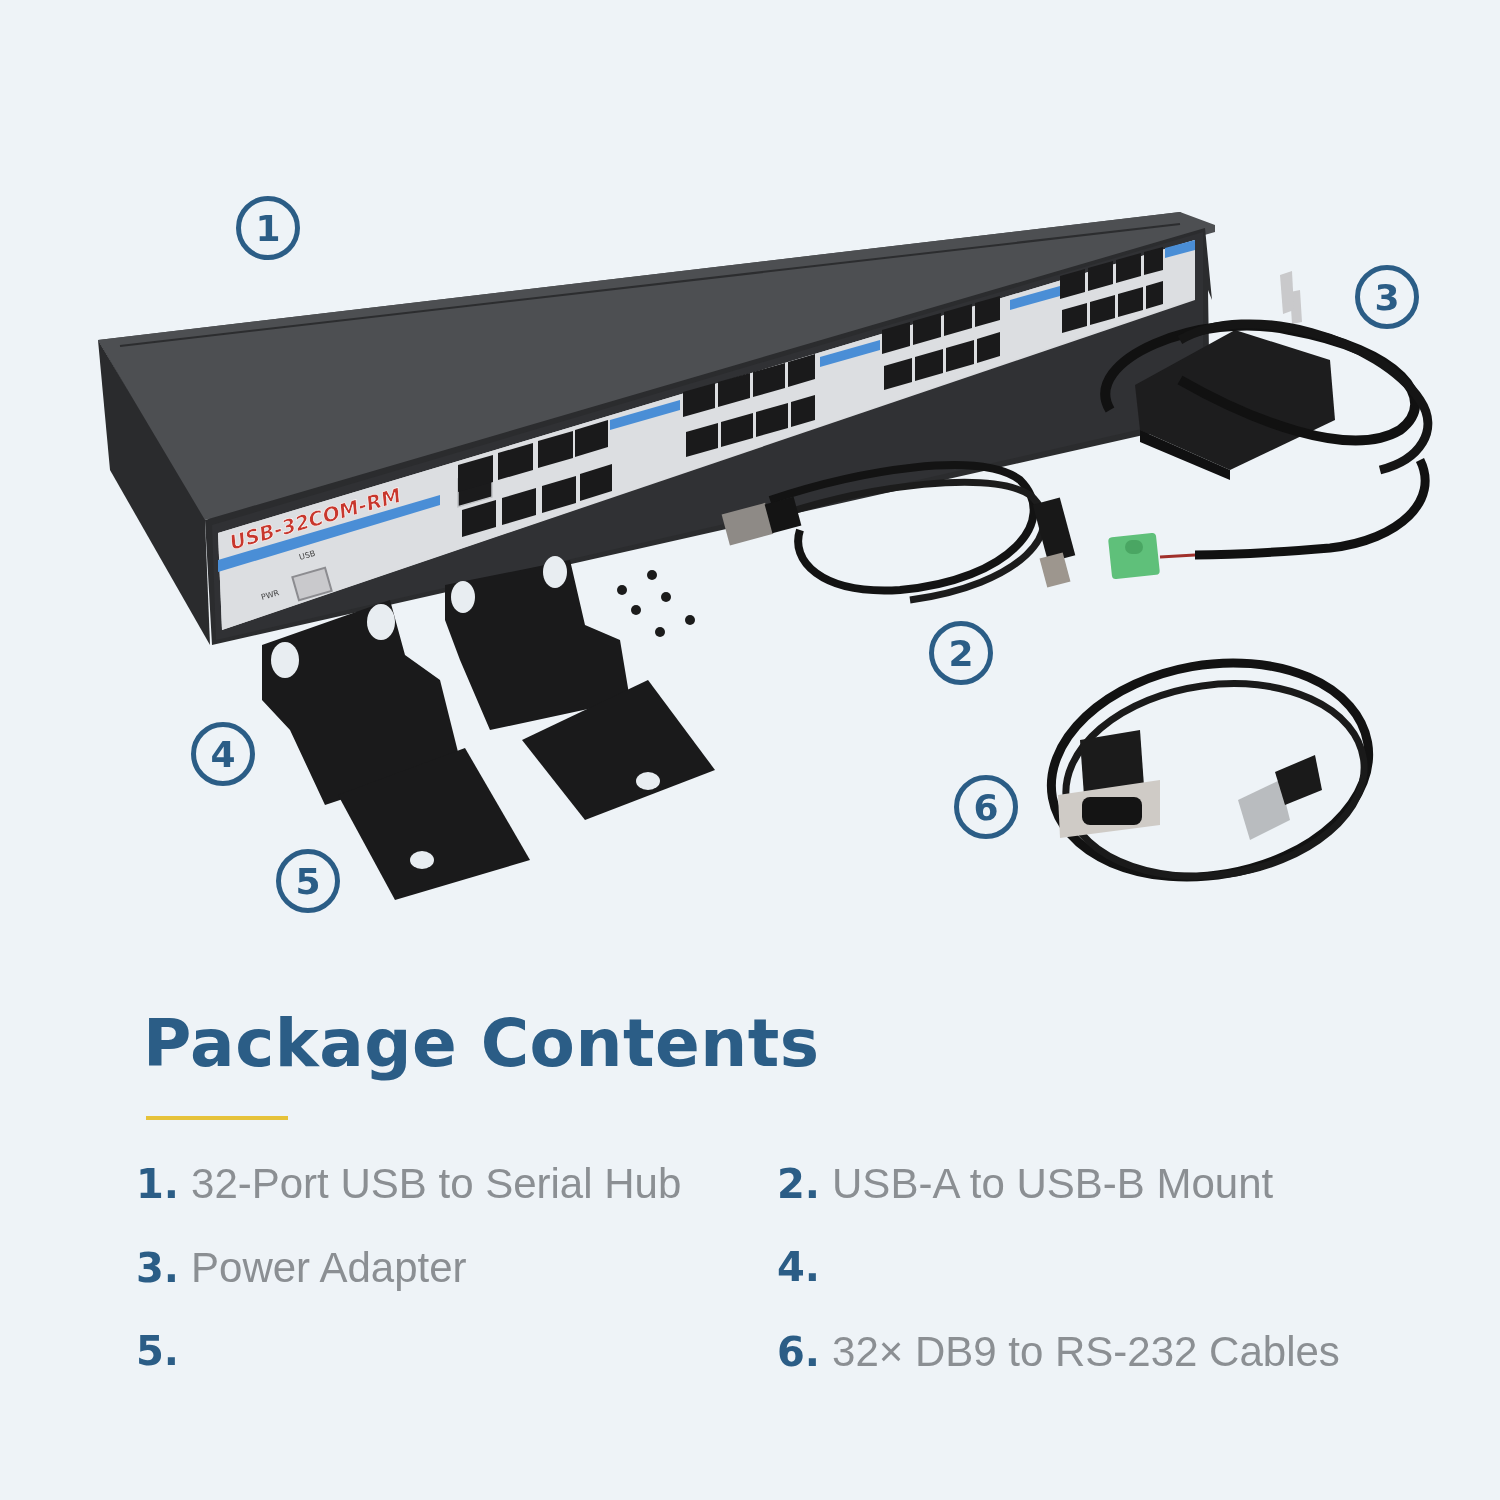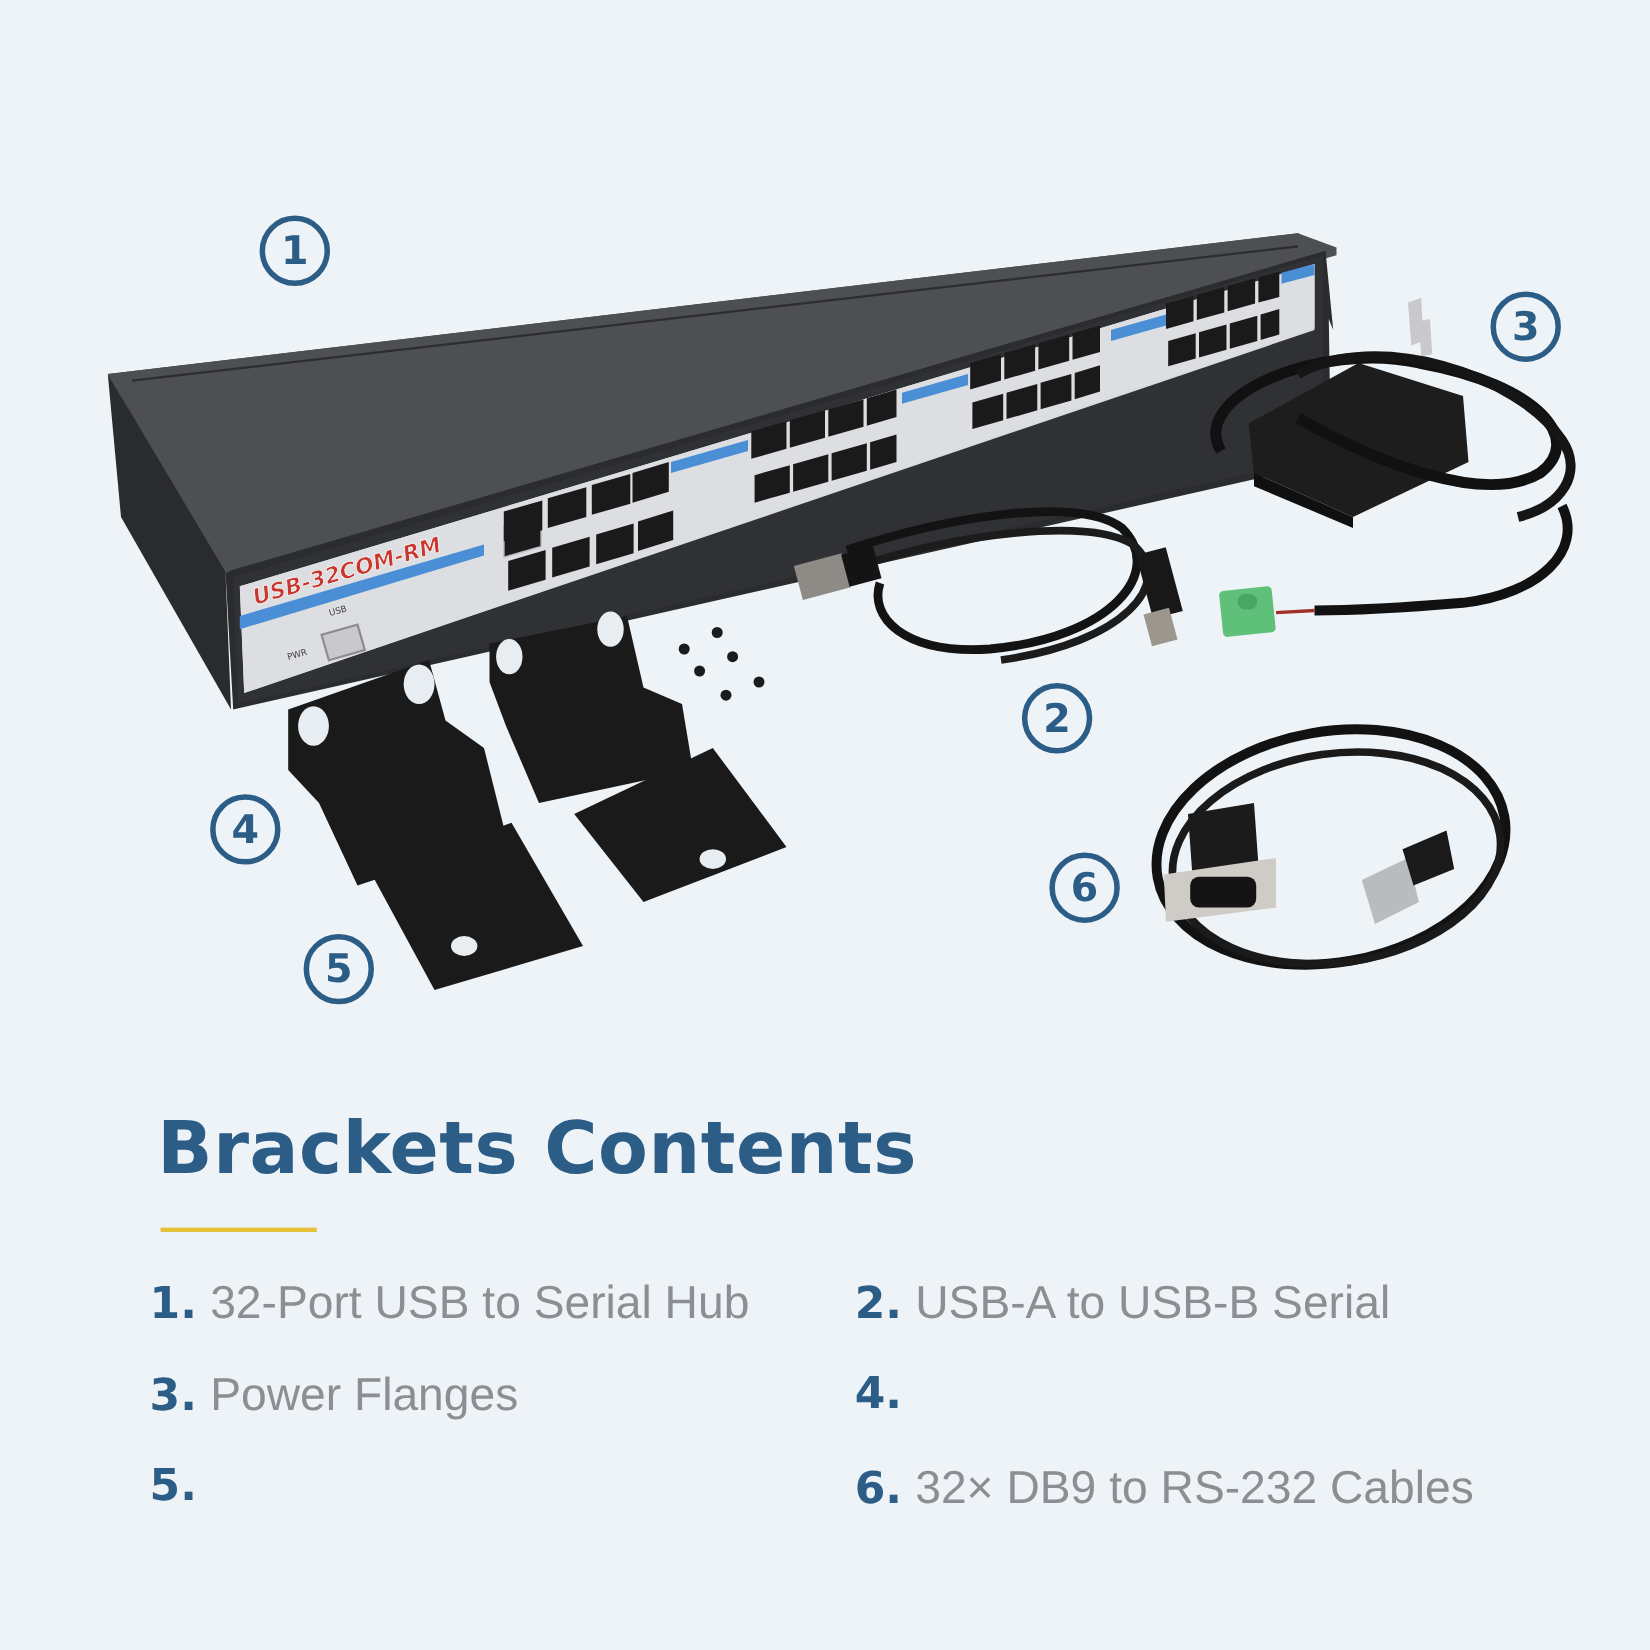--- a/index.html
+++ b/index.html
@@ -160,35 +160,35 @@
   </svg>
 
   <div class="callout" style="left:236px;top:196px;">1</div>
   <div class="callout" style="left:929px;top:621px;">2</div>
   <div class="callout" style="left:1355px;top:265px;">3</div>
   <div class="callout" style="left:191px;top:722px;">4</div>
   <div class="callout" style="left:276px;top:849px;">5</div>
   <div class="callout" style="left:954px;top:775px;">6</div>
 </div>
 
-<h1 class="title">Brackets Contents</h1>
+<h1 class="title">Package Contents</h1>
 <div class="accent-bar"></div>
 
 <div class="list">
   <div class="item" style="left:0;top:0;">
     <span class="num">1.</span>
     <span class="label">32-Port USB to Serial Hub</span>
   </div>
   <div class="item" style="left:641px;top:0;">
     <span class="num">2.</span>
-    <span class="label">USB-A to USB-B Serial</span>
+    <span class="label">USB-A to USB-B Mount</span>
   </div>
   <div class="item" style="left:0;top:84px;">
     <span class="num">3.</span>
-    <span class="label">Power Flanges</span>
+    <span class="label">Power Adapter</span>
   </div>
   <div class="item" style="left:641px;top:84px;">
     <span class="num">4.</span>
   </div>
   <div class="item" style="left:0;top:168px;">
     <span class="num">5.</span>
   </div>
   <div class="item" style="left:641px;top:168px;">
     <span class="num">6.</span>
     <span class="label">32× DB9 to RS-232 Cables</span>

